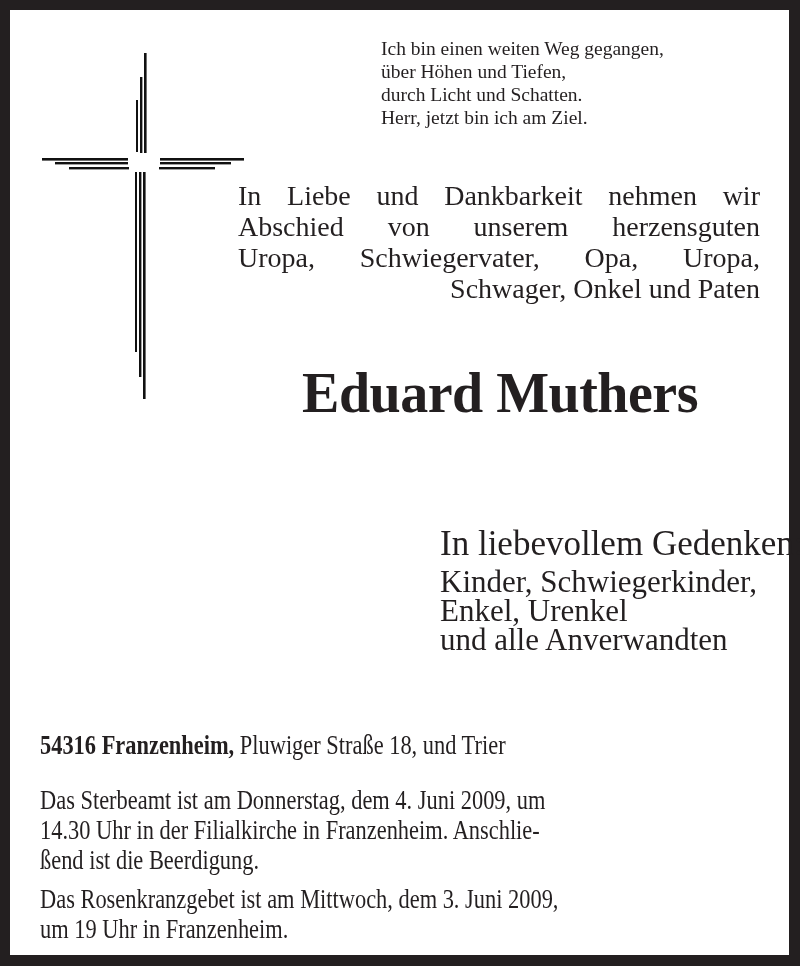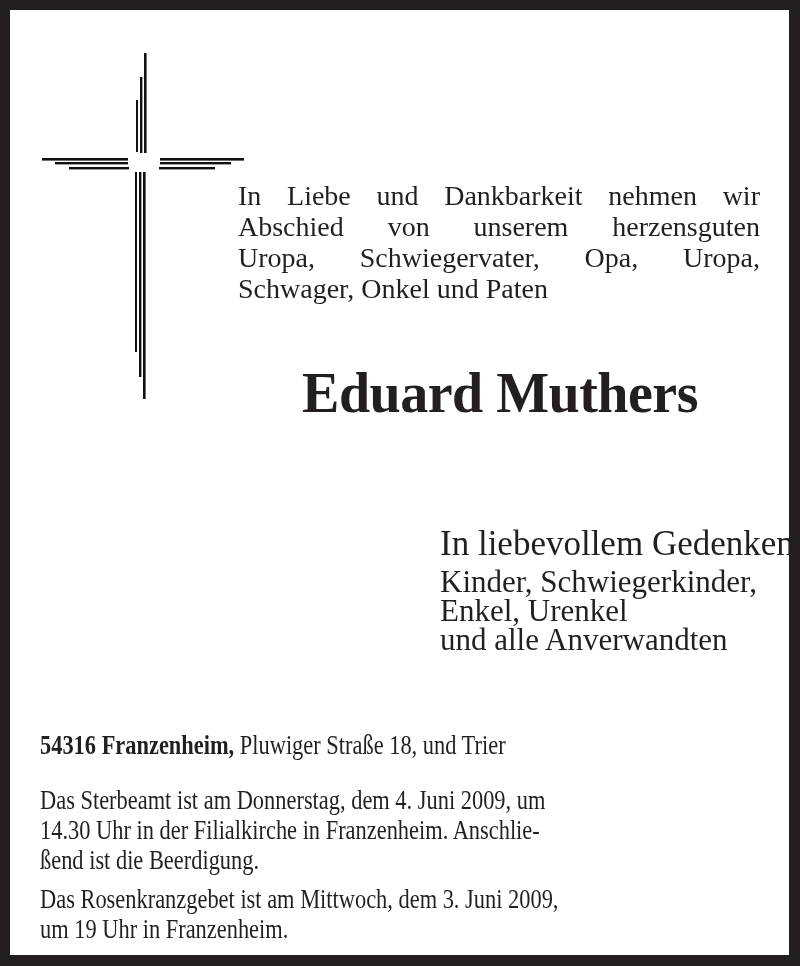--- a/index.html
+++ b/index.html
@@ -30,21 +30,21 @@
     }
     .poem div { white-space: nowrap; }
 
     
     .intro {
       position: absolute; left: 228px; top: 170px; width: 522px;
       font-family: "Liberation Serif", serif;
       font-size: 28px; line-height: 31px;
     }
     .jline { display: flex; justify-content: space-between; white-space: nowrap; }
-    .jline.last { justify-content: flex-start; }
+    .jline.last { justify-content: flex-end; }
 
     
     .name {
       position: absolute; left: 270px; top: 348px; width: 440px;
       text-align: center;
       font-family: "Liberation Serif", serif;
       font-weight: bold;
       font-size: 56px; line-height: 70px;
       letter-spacing: -0.5px;
     }
@@ -101,20 +101,26 @@
       <rect x="2" y="118" width="86" height="2.6"></rect>
       <rect x="15" y="122" width="73" height="2.4"></rect>
       <rect x="29" y="127" width="60" height="2.4"></rect>
 
       <rect x="120" y="118" width="84" height="2.6"></rect>
       <rect x="120" y="122" width="71" height="2.4"></rect>
       <rect x="119" y="127" width="56" height="2.4"></rect>
     </g>
   </svg>
 
+  <div class="poem">
+    <div>Ich bin einen weiten Weg gegangen,</div>
+    <div>über Höhen und Tiefen,</div>
+    <div>durch Licht und Schatten.</div>
+    <div>Herr, jetzt bin ich am Ziel.</div>
+  </div>
 
   <div class="intro">
     <div class="jline">
       <span>In</span>
       <span>Liebe</span>
       <span>und</span>
       <span>Dankbarkeit</span>
       <span>nehmen</span>
       <span>wir</span>
     </div>

